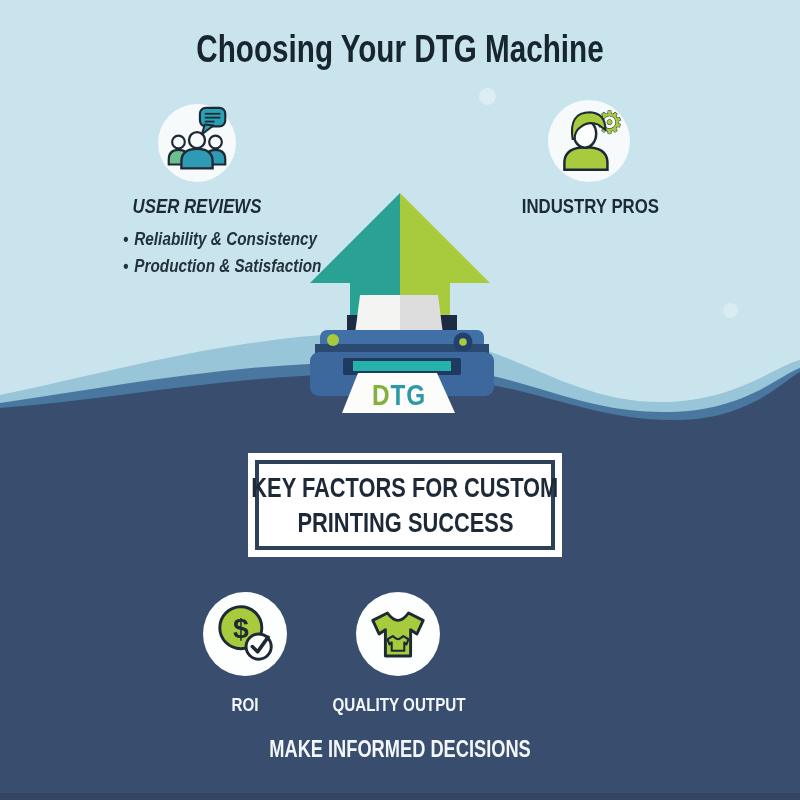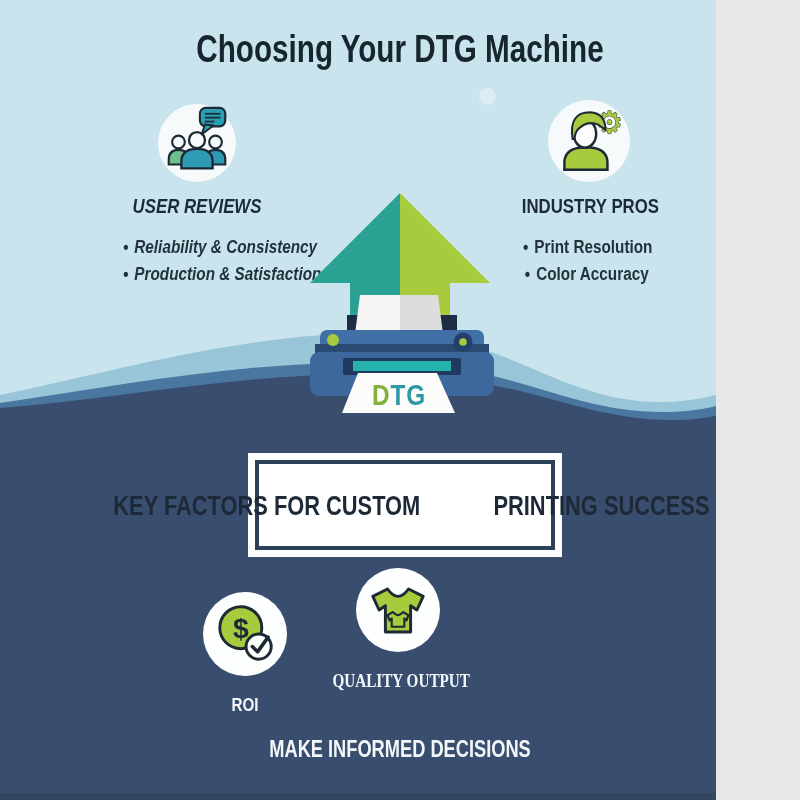--- a/index.html
+++ b/index.html
@@ -1,46 +1,46 @@
 <!DOCTYPE html>
 <html><head>
 <meta charset="utf-8">
 <style>
   html,body{margin:0;padding:0;background:#e8e8e8;}
   #canvas{
-    position:relative;width:716px;height:800px;overflow:hidden;
+    position:relative;width:800px;height:800px;overflow:hidden;
     background:#c9e4ed;
     font-family:"Liberation Sans",sans-serif;
   }
   .abs{position:absolute;}
   .cond{transform:scaleX(0.78);transform-origin:50% 50%;white-space:nowrap;}
   .cond80{transform:scaleX(0.80);transform-origin:50% 50%;white-space:nowrap;}
   .condL{transform:scaleX(0.85);transform-origin:0 50%;white-space:nowrap;}
 
   .main-title{
     left:0;top:28px;width:800px;text-align:center;
     font-size:38px;font-weight:bold;color:#17262e;letter-spacing:0px;
   }
 
   .feature{position:absolute;text-align:center;}
   .feature .icon-circle{margin:0 auto;}
   .feature-title{margin-top:12px;font-size:21px;font-weight:bold;color:#1d2a35;}
-  .bullets{margin-top:16px;padding-left:18px;text-align:center;}
+  .bullets{margin-top:8px;padding-left:18px;text-align:left;}
   .bullet-line{font-size:18px;font-weight:bold;color:#22333c;line-height:27px;}
   .bullet-line .bdot{margin-right:7px;}
 
   .sparkle{border-radius:50%;background:#ffffff;}
 
   .kf-box{
     left:248px;top:453px;width:314px;height:104px;
     background:#ffffff;padding:7px;box-sizing:border-box;
   }
   .kf-inner{
     height:100%;border:4px solid #2c4057;box-sizing:border-box;
-    display:flex;flex-direction:row;justify-content:center;align-items:center;
+    display:flex;flex-direction:column;justify-content:center;align-items:center;
     background:#ffffff;
   }
   .kf-line{font-size:28px;font-weight:bold;color:#1d2936;line-height:35px;}
 
   .factor{position:absolute;text-align:center;}
   .factor .icon-circle{margin:0 auto;}
   .factor-label{margin-top:18px;font-size:19px;font-weight:bold;color:#f4f7f9;}
 
   .footer-text{
     left:0;top:735px;width:800px;text-align:center;
@@ -100,28 +100,20 @@
     <div class="icon-circle" style="width:82px;height:82px;">
       <svg width="82" height="82" viewBox="0 0 80 80">
         <circle cx="40" cy="40" r="40" fill="#f7fafb"></circle>
         <text x="60" y="32" text-anchor="middle" font-size="30" font-family="'DejaVu Sans',sans-serif" fill="#a8cb3e" stroke="#1d2a35" stroke-width="1" paint-order="stroke">⚙</text>
         <path d="M16,68 L16,60 Q17,46 37,46 Q57,46 58,60 L58,68 Z" fill="#a8cb3e" stroke="#1d2a35" stroke-width="2.4"></path>
         <ellipse cx="36" cy="33" rx="11" ry="13.5" fill="#fdfdfd" stroke="#1d2a35" stroke-width="2.4"></ellipse>
         <path d="M24,38 Q20,12 41,12 Q56,13 56,29 L49,24 Q39,20 31,27 Q26,31 26,38 Z" fill="#a8cb3e" stroke="#1d2a35" stroke-width="2"></path>
       </svg>
     </div>
     <div class="feature-title cond80">INDUSTRY PROS</div>
-    <div class="bullets">
-      <div class="bullet-line condL">
-        <span class="bdot">•</span><span>Print Resolution</span>
-      </div>
-      <div class="bullet-line condL">
-        <span class="bdot">•</span><span>Color Accuracy</span>
-      </div>
-    </div>
   </div>
 
   <svg class="abs" style="left:287px;top:182px;" width="230" height="250" viewBox="0 0 230 250">
 
     <g>
       <polygon points="113,11 23,101 63,101 63,155 113,155" fill="#29a193"></polygon>
       <polygon points="113,11 203,101 163,101 163,155 113,155" fill="#a8cb3e"></polygon>
     </g>
 
     <rect x="60" y="133" width="110" height="22" fill="#1b2c44"></rect>
@@ -161,21 +153,21 @@
         <circle cx="40" cy="40" r="40" fill="#fdfefe"></circle>
         <circle cx="36" cy="34" r="20" fill="#a8cb3e" stroke="#1d2a35" stroke-width="2.8"></circle>
         <text x="36" y="44" text-anchor="middle" font-size="27" font-weight="bold" font-family="'Liberation Sans',sans-serif" fill="#1d2a35">$</text>
         <circle cx="53" cy="52" r="12" fill="#fdfefe" stroke="#1d2a35" stroke-width="2.8"></circle>
         <path d="M47,52 L52,57 L62,43" fill="none" stroke="#1d2a35" stroke-width="3.4" stroke-linecap="round" stroke-linejoin="round"></path>
       </svg>
     </div>
     <div class="factor-label cond80">ROI</div>
   </div>
 
-  <div class="factor" style="left:316px;top:568px;width:164px;font-family:Liberation Serif, serif;">
+  <div class="factor" style="left:316px;top:592px;width:164px;">
     <div class="icon-circle" style="width:84px;height:84px;">
       <svg width="84" height="84" viewBox="0 0 80 80">
         <circle cx="40" cy="40" r="40" fill="#fdfefe"></circle>
         <path d="M30,20 Q35,27 40,27 Q45,27 50,20 L64,27 L58,40 L52,36 L52,61 L28,61 L28,36 L22,40 L16,27 Z" fill="#a8cb3e" stroke="#1d2a35" stroke-width="2.8" stroke-linejoin="round"></path>
         <path d="M35,42 Q38,45 40,45 Q42,45 45,42 L50,45 L48,50 L46,48 L46,56 L34,56 L34,48 L32,50 L30,45 Z" fill="#a8cb3e" stroke="#1d2a35" stroke-width="2" stroke-linejoin="round"></path>
       </svg>
     </div>
     <div class="factor-label cond80">QUALITY OUTPUT</div>
   </div>
 

